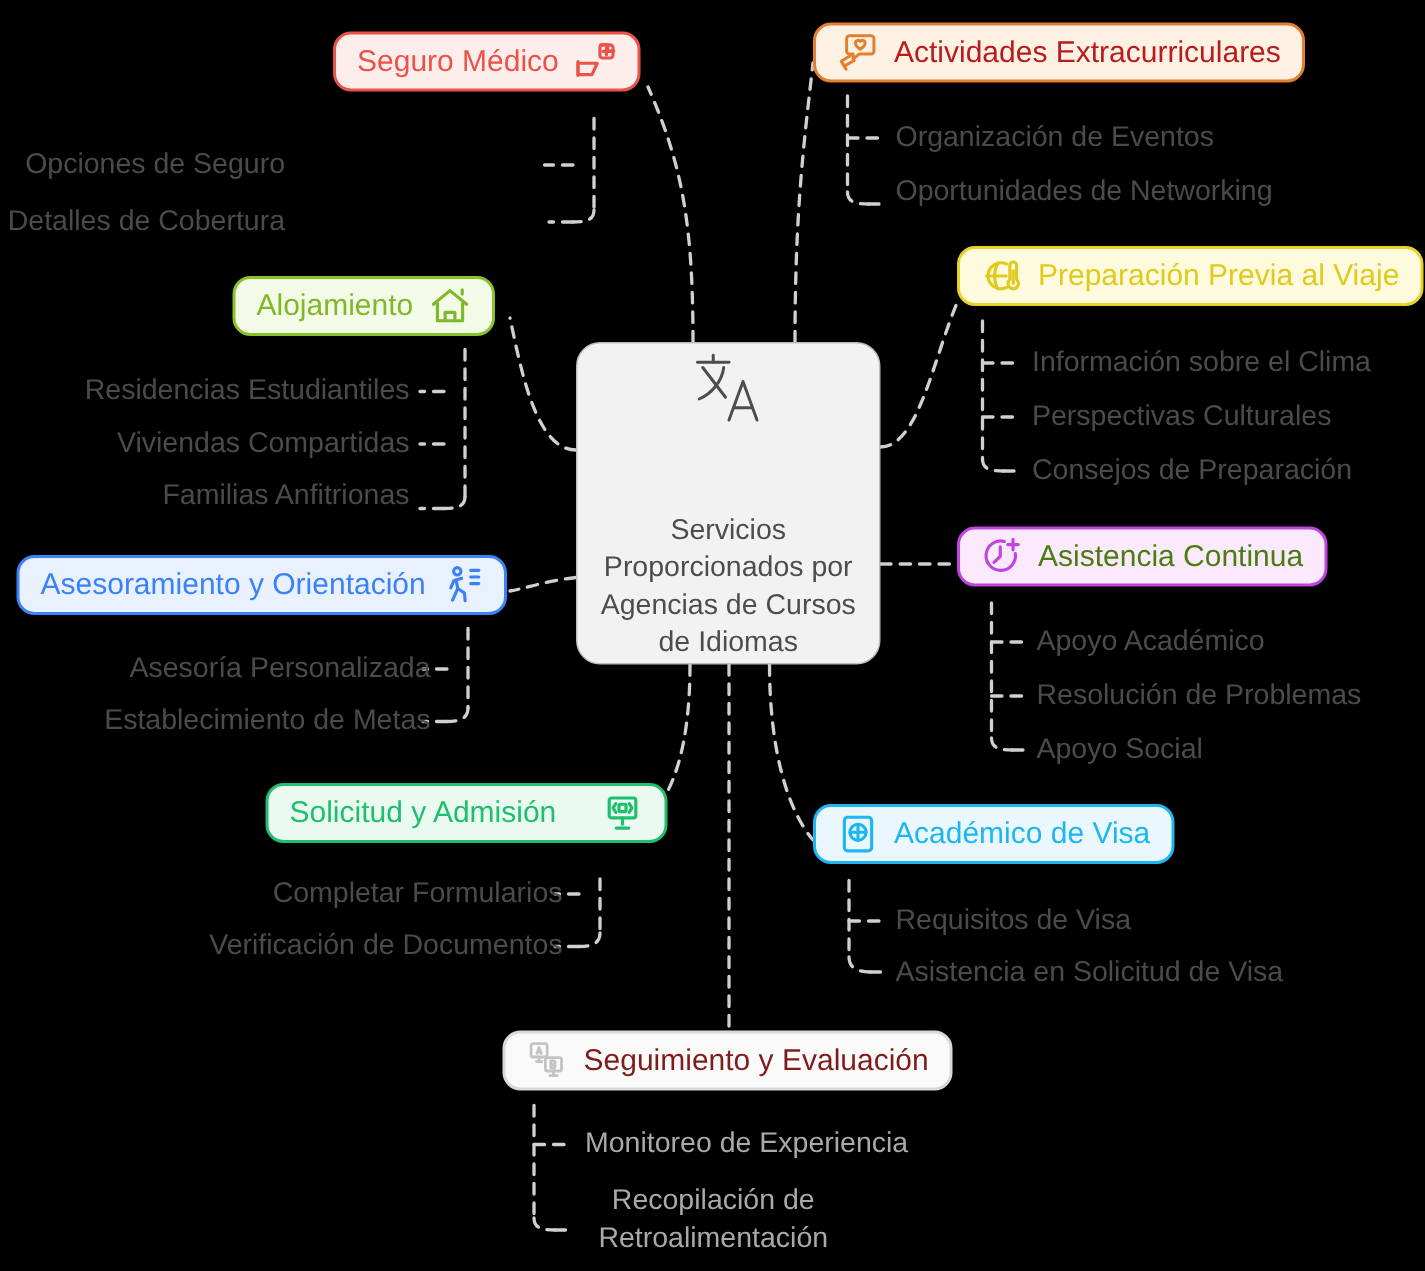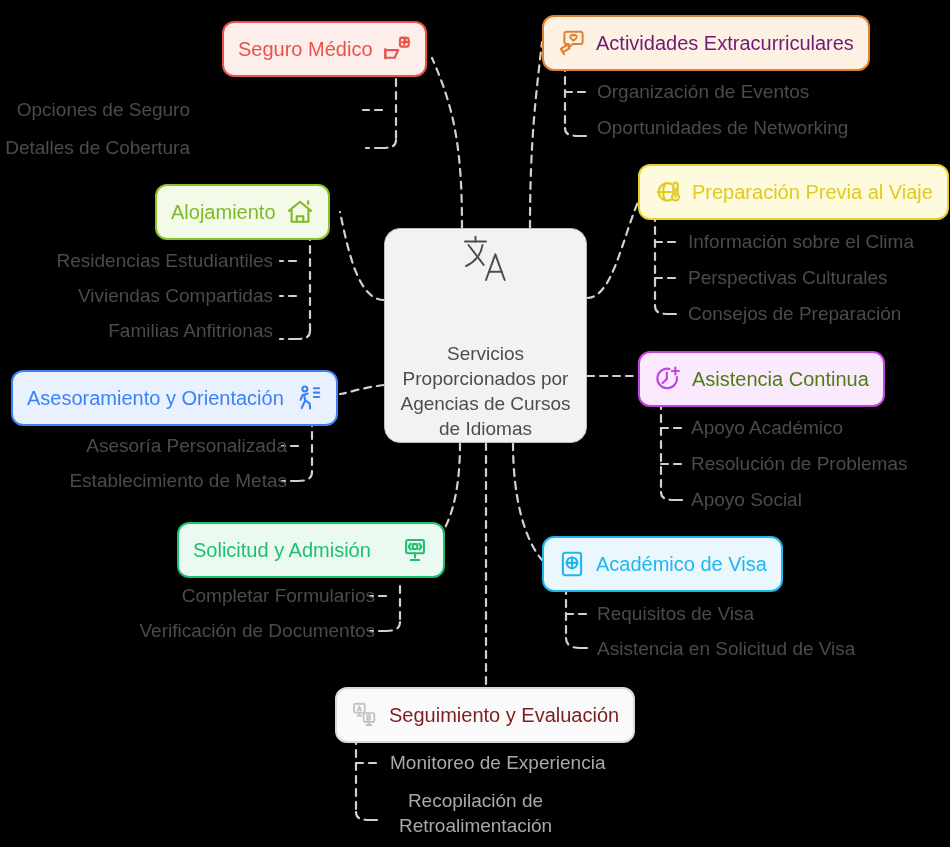--- a/index.html
+++ b/index.html
@@ -32,21 +32,21 @@
     margin-top:48px;
   }
 
   
   .node{
     position:absolute;
     box-sizing:border-box;
     border-radius:12px;
     border-width:2.5px;border-style:solid;
     display:flex;align-items:center;
-    height:56px;
+    height:40px;
     padding:0 14px;
     white-space:nowrap;
   }
   .node .nlabel{font-size:20px;}
   .node .nicon{width:28px;height:28px;flex:0 0 28px;display:block;}
   .node.icon-right .nicon{margin-left:10px;order:2;}
   .node.icon-right .nlabel{order:1;}
   .node.icon-left .nicon{margin-right:10px;}
 
   
@@ -247,21 +247,21 @@
       <path d="M9.6 4.8 C7.2 8.8 7.2 15.2 9.6 19.2"></path>
       <path d="M18.4 4 A1.9 1.9 0 0 1 20.3 5.9 V14 A3 3 0 1 1 16.5 14 V5.9 A1.9 1.9 0 0 1 18.4 4 Z"></path>
       <path d="M18.4 9 V16.2"></path>
     </svg>
     <span class="nlabel">Preparación Previa al Viaje</span>
   </div>
   <div class="leaf right" style="left:688px;top:230px;">Información sobre el Clima</div>
   <div class="leaf right" style="left:688px;top:266px;">Perspectivas Culturales</div>
   <div class="leaf right" style="left:688px;top:302px;">Consejos de Preparación</div>
 
-  <div class="node icon-left" style="left:542px;top:15px;border-color:#e08030;background:#fdf1e4;color:#701a75;">
+  <div class="node icon-left" style="left:542px;top:15px;border-color:#e08030;background:#fdf1e4;color:#b91c1c;">
     <svg class="nicon" viewBox="0 0 24 24" fill="none" stroke="#e08030" stroke-width="1.7" stroke-linecap="round" stroke-linejoin="round">
       <path d="M7.2 2.4 H19.4 A1.7 1.7 0 0 1 21.1 4.1 V11.2 A1.7 1.7 0 0 1 19.4 12.9 H12.6 L9.2 15.8 V12.9 H7.2 A1.7 1.7 0 0 1 5.5 11.2 V4.1 A1.7 1.7 0 0 1 7.2 2.4 Z"></path>
       <path d="M13.3 5.6 A1.55 1.55 0 0 1 16 6.9 C16 8.4 13.3 10.1 13.3 10.1 C13.3 10.1 10.6 8.4 10.6 6.9 A1.55 1.55 0 0 1 13.3 5.6 Z"></path>
       <path d="M9.8 16.6 L4.2 19.8 L2.4 17 L7.6 13.8"></path>
       <path d="M3.3 18.4 L5.2 21.6"></path>
     </svg>
     <span class="nlabel">Actividades Extracurriculares</span>
   </div>
   <div class="leaf right" style="left:597px;top:80px;">Organización de Eventos</div>
   <div class="leaf right" style="left:597px;top:116px;">Oportunidades de Networking</div>

